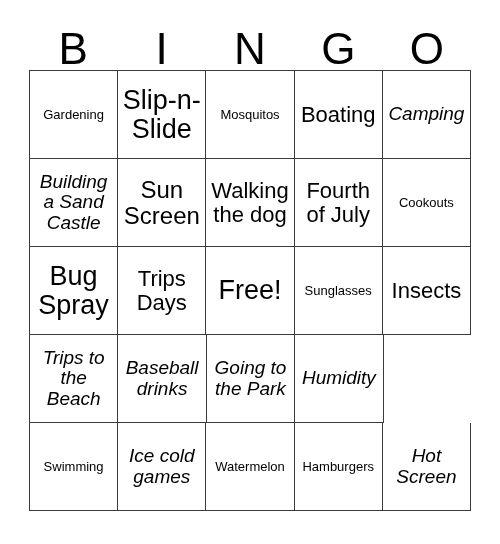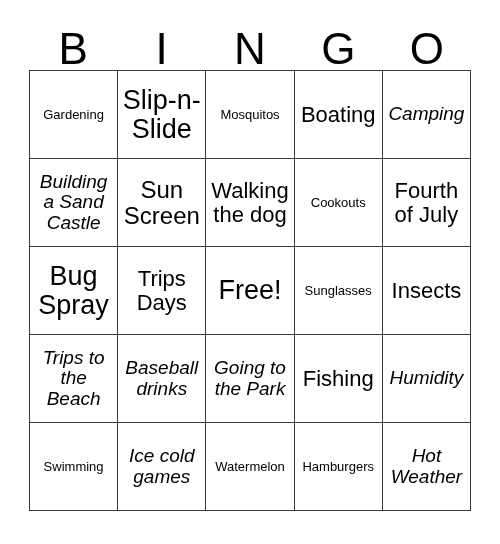--- a/index.html
+++ b/index.html
@@ -128,24 +128,24 @@
       <div class="cell">
           <span class="cell-text fs-sm">Building a Sand Castle</span>
         </div>
       <div class="cell">
           <span class="cell-text fs-lg">Sun Screen</span>
         </div>
       <div class="cell">
           <span class="cell-text fs-md">Walking the dog</span>
         </div>
       <div class="cell">
-          <span class="cell-text fs-xs">Cookouts</span>
+          <span class="cell-text fs-md">Fourth of July</span>
         </div>
       <div class="cell">
-          <span class="cell-text fs-md">Fourth of July</span>
+          <span class="cell-text fs-xs">Cookouts</span>
         </div>
     </div>
 
     <div class="grid-row">
       <div class="cell">
           <span class="cell-text fs-xl">Bug Spray</span>
         </div>
       <div class="cell">
           <span class="cell-text fs-md">Trips Days</span>
         </div>
@@ -164,39 +164,36 @@
       <div class="cell">
           <span class="cell-text fs-sm">Trips to the Beach</span>
         </div>
       <div class="cell">
           <span class="cell-text fs-sm">Baseball drinks</span>
         </div>
       <div class="cell">
           <span class="cell-text fs-sm">Going to the Park</span>
         </div>
       <div class="cell">
-          <span class="cell-text fs-md">Fishing</span>
-        </div>
-      <div class="cell">
           <span class="cell-text fs-sm">Humidity</span>
         </div>
     </div>
 
     <div class="grid-row">
       <div class="cell">
           <span class="cell-text fs-xs">Swimming</span>
         </div>
       <div class="cell">
           <span class="cell-text fs-sm">Ice cold games</span>
         </div>
       <div class="cell">
           <span class="cell-text fs-xs">Watermelon</span>
         </div>
       <div class="cell">
           <span class="cell-text fs-xs">Hamburgers</span>
         </div>
       <div class="cell">
-          <span class="cell-text fs-sm">Hot Weather</span>
+          <span class="cell-text fs-sm">Hot Screen</span>
         </div>
     </div>
 
   </div>
 </div>
 
 </body></html>

